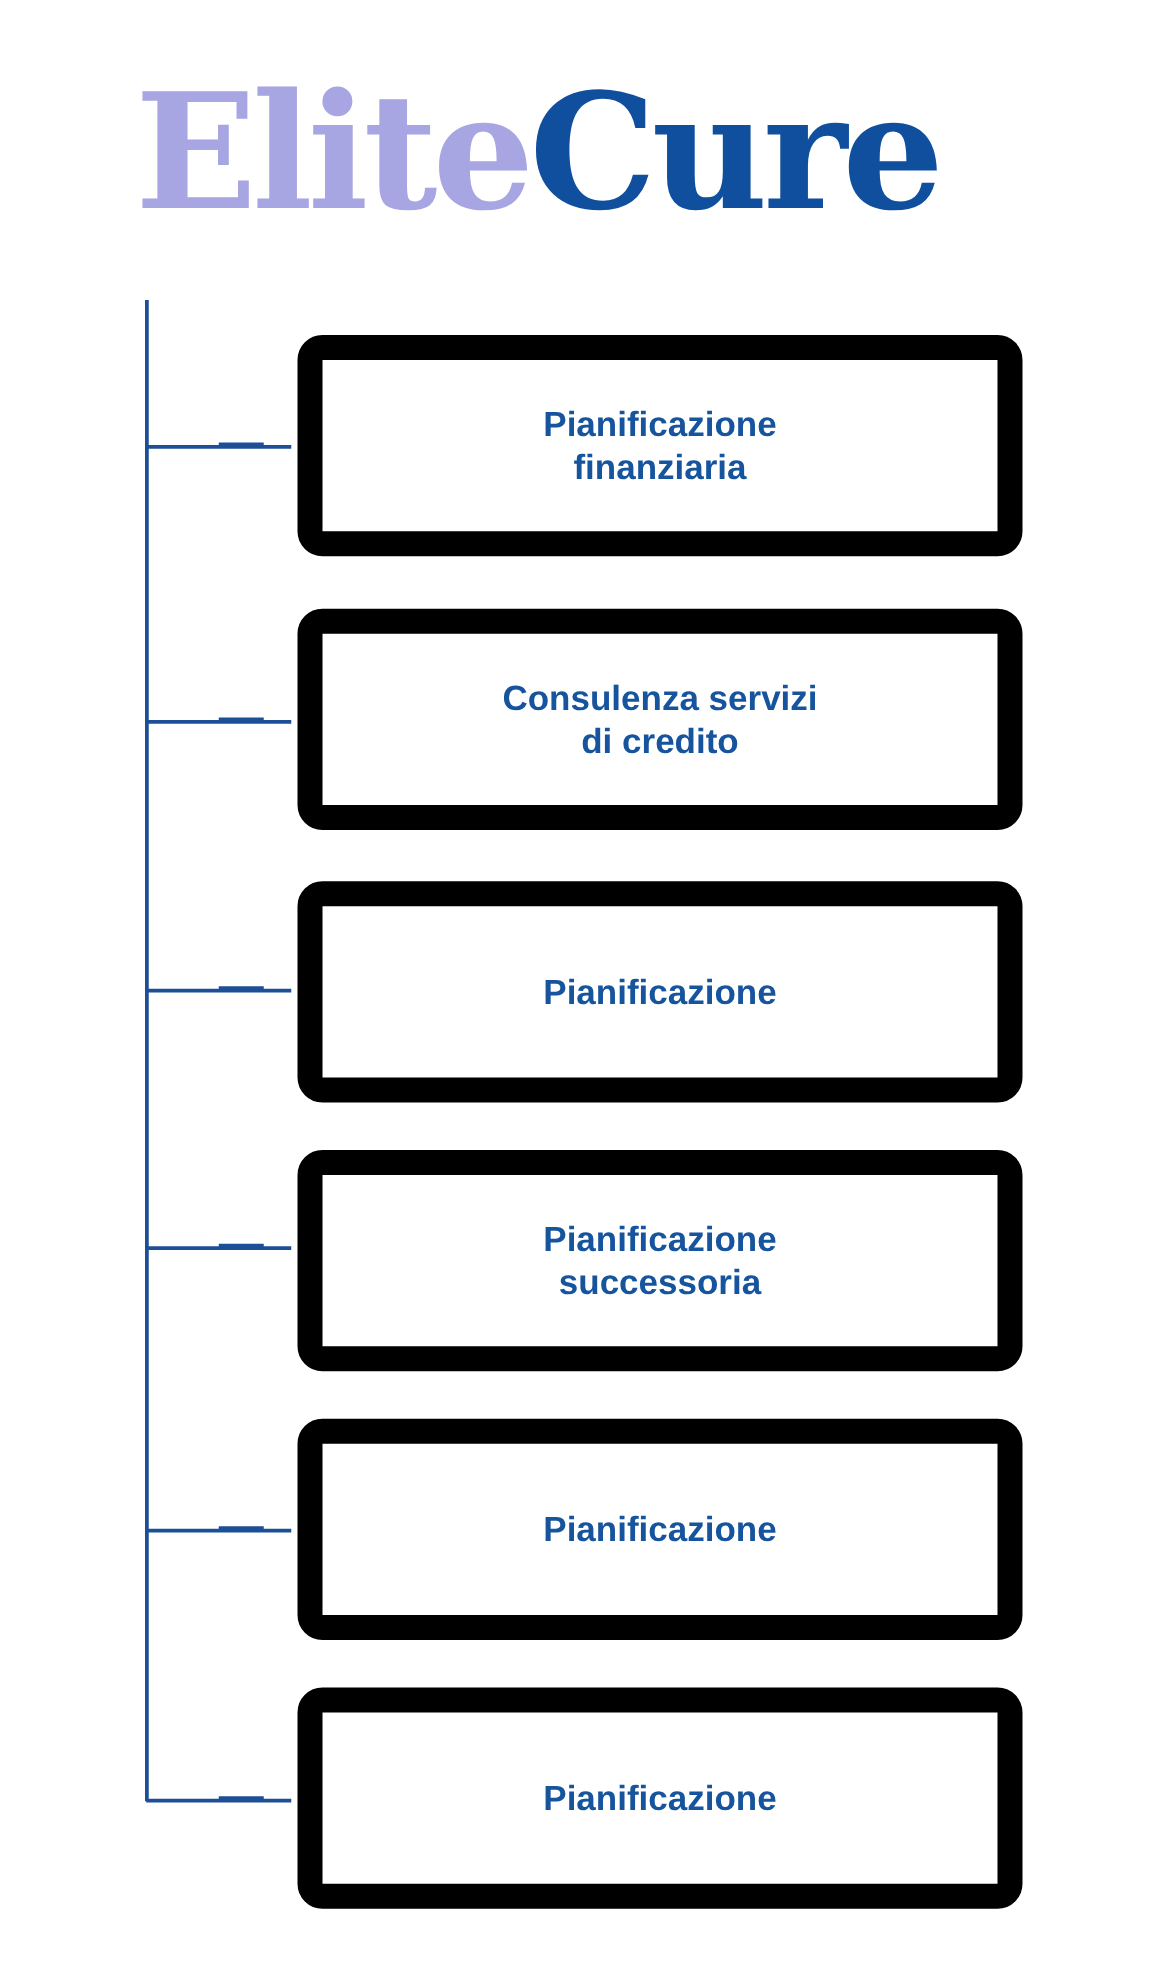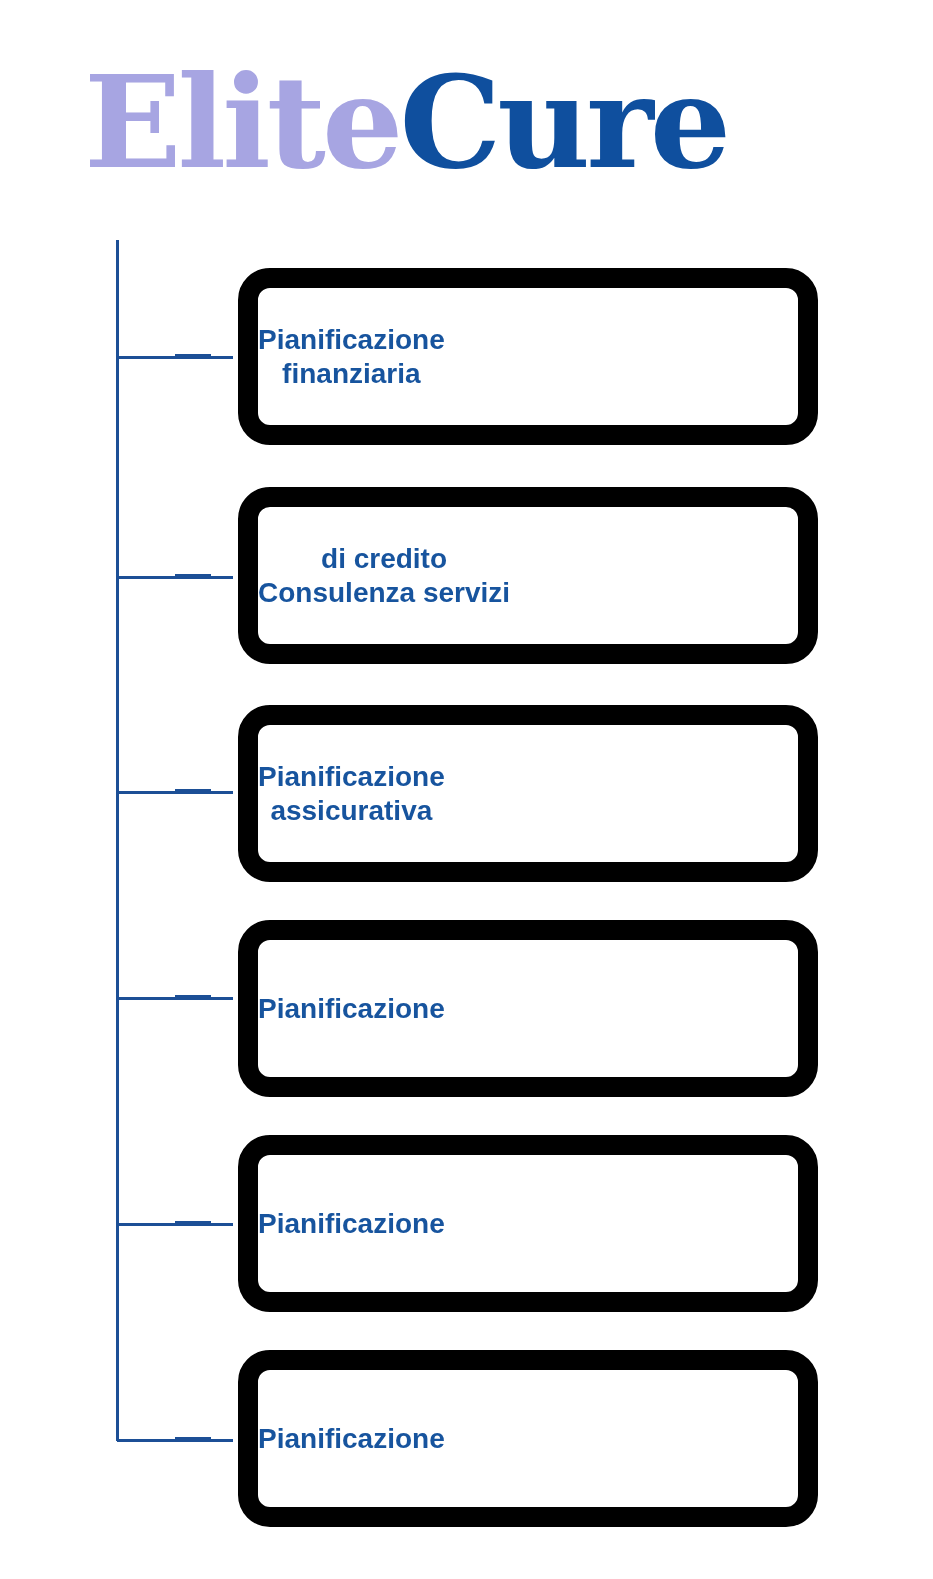--- a/index.html
+++ b/index.html
@@ -16,21 +16,21 @@
     width:933px;height:1579px;
     background:var(--page-background);
     overflow:hidden;
     font-family:"Liberation Sans",sans-serif;
     position:relative;
   }
   .canvas{position:absolute;left:0;top:0;width:933px;height:1579px;}
 
   
   .logo{
-    position:absolute;left:84px;top:52px;
+    position:absolute;left:108px;top:52px;
     font-family:"DejaVu Serif","Liberation Serif",serif;
     font-weight:700;font-size:128px;line-height:1.1;
     letter-spacing:-4px;white-space:nowrap;
   }
   .logo .part1{color:var(--logo-primary-color);}
   .logo .part2{color:var(--logo-secondary-color);}
 
   
   .trunk{
     position:absolute;left:116px;top:240px;
@@ -51,22 +51,22 @@
   .branch.b4{top:997px;}
   .branch.b5{top:1223px;}
   .branch.b6{top:1439px;}
 
   
   .node{
     position:absolute;left:238px;width:580px;height:177px;
     box-sizing:border-box;
     background:var(--box-background);
     border:20px solid var(--box-border-color);
-    border-radius:32px;
-    display:flex;align-items:center;justify-content:flex-start;
+    border-radius:20px;
+    display:flex;align-items:center;justify-content:center;
   }
   .node.n1{top:268px;}
   .node.n2{top:487px;}
   .node.n3{top:705px;}
   .node.n4{top:920px;}
   .node.n5{top:1135px;}
   .node.n6{top:1350px;}
   .node-label{
     text-align:center;
     font-weight:700;font-size:28px;line-height:34px;
@@ -94,35 +94,35 @@
 
   <div class="node n1">
     <div class="node-label">
       <span>Pianificazione</span>
       <span>finanziaria</span>
     </div>
   </div>
 
   <div class="node n2">
     <div class="node-label">
+      <span>Consulenza servizi</span>
       <span>di credito</span>
-      <span>Consulenza servizi</span>
     </div>
   </div>
 
   <div class="node n3">
     <div class="node-label">
       <span>Pianificazione</span>
-      <span>assicurativa</span>
     </div>
   </div>
 
   <div class="node n4">
     <div class="node-label">
       <span>Pianificazione</span>
+      <span>successoria</span>
     </div>
   </div>
 
   <div class="node n5">
     <div class="node-label">
       <span>Pianificazione</span>
     </div>
   </div>
 
   <div class="node n6">

